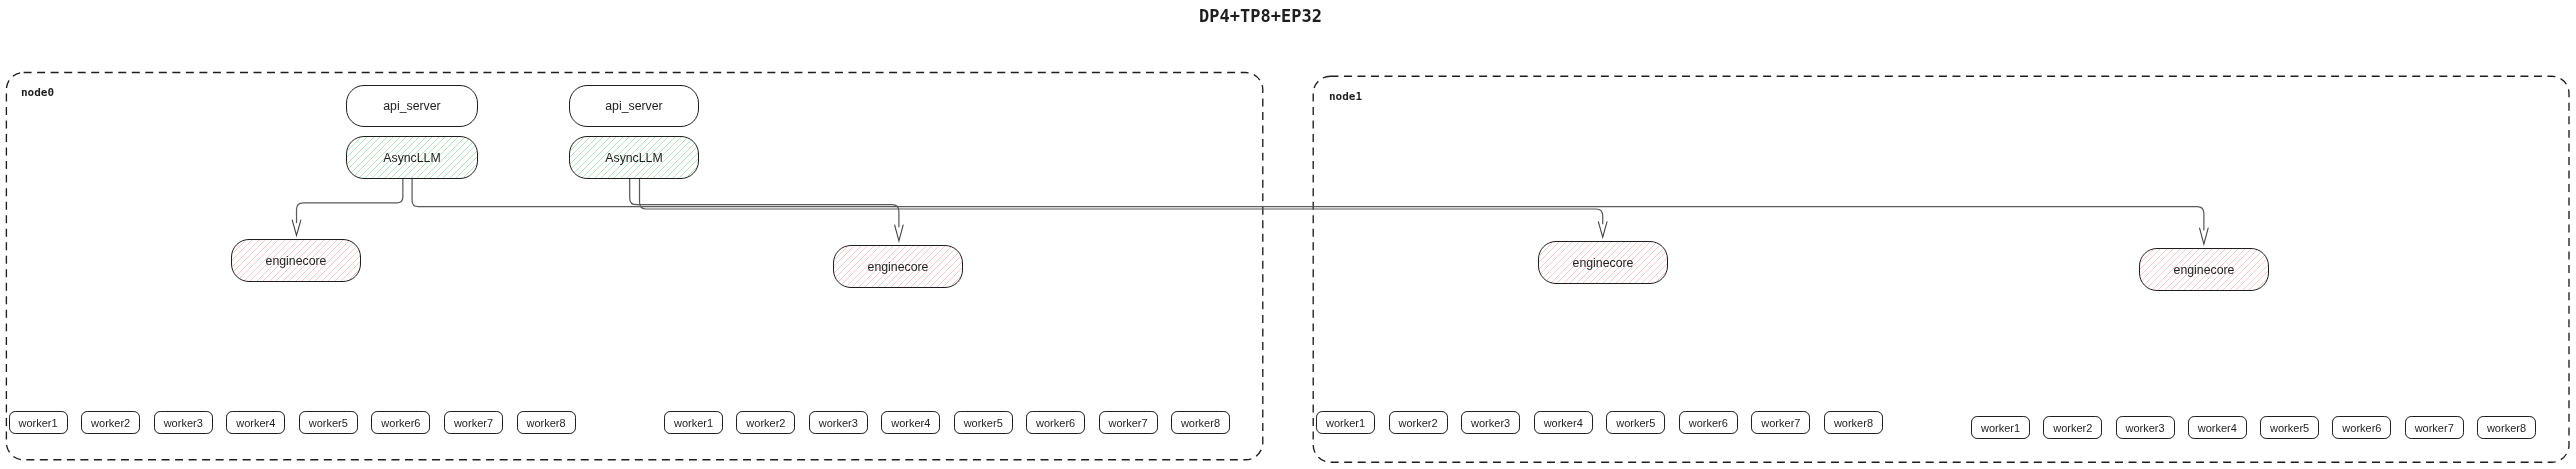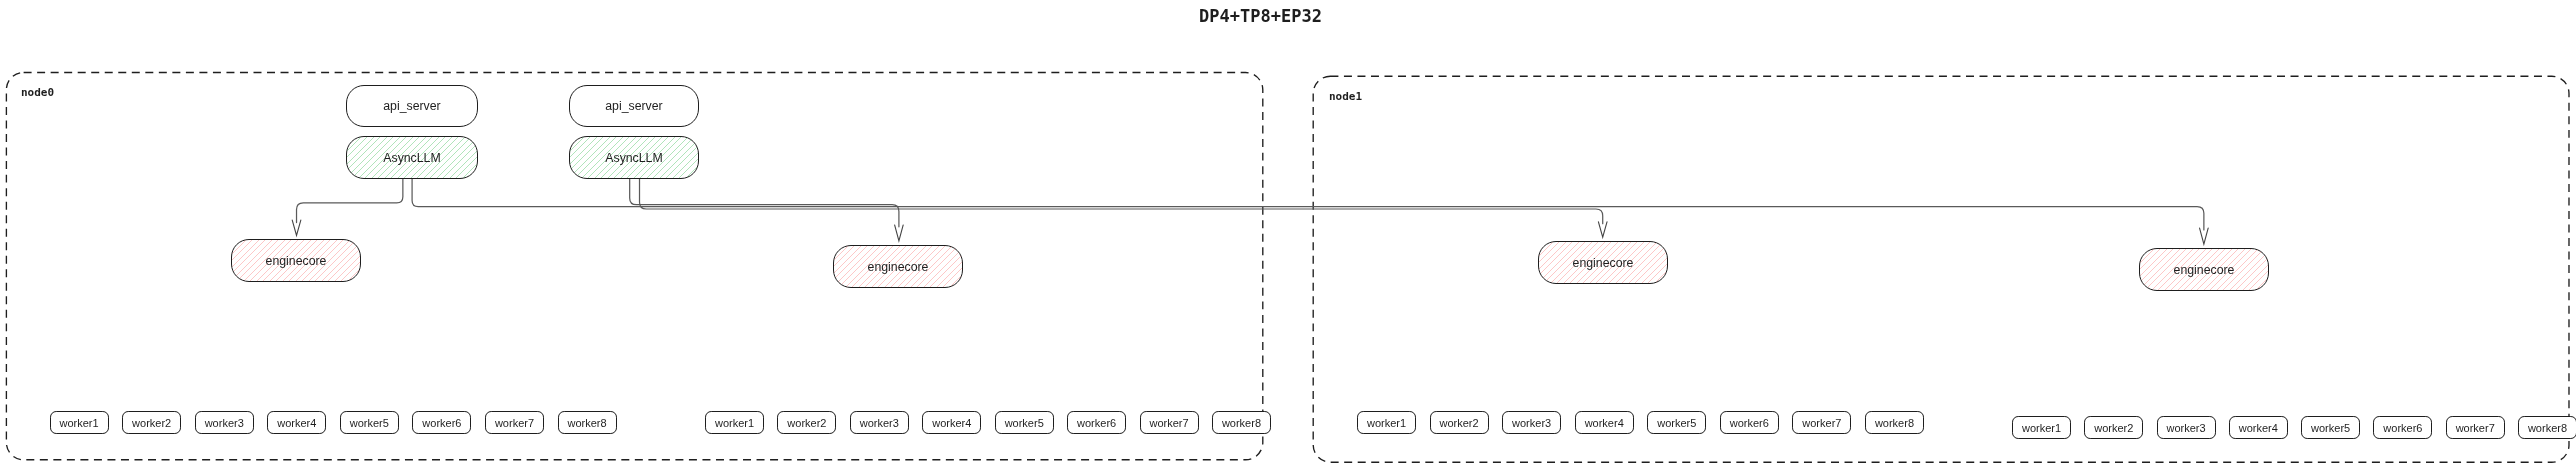--- a/index.html
+++ b/index.html
@@ -42,21 +42,21 @@
     margin-top:7px;
   }
   .box.engine{
     background-image:repeating-linear-gradient(135deg,
       var(--engine-hatch, rgba(250,118,118,0.40)) 0px,
       var(--engine-hatch, rgba(250,118,118,0.40)) 0.9px,
       transparent 0.9px, transparent 4.6px);
   }
   .worker-group{
     position:absolute;height:23.4px;
-    display:flex;justify-content:space-between;margin-left:41px;
+    display:flex;justify-content:space-between;
   }
   .worker{
     box-sizing:border-box;
     width:59px;height:23.4px;
     border:1.5px solid #1e1e1e;border-radius:6.2px;
     background:#ffffff;
     display:flex;align-items:center;justify-content:center;
     font-size:11px;color:#1e1e1e;
     flex:0 0 auto;
   }

